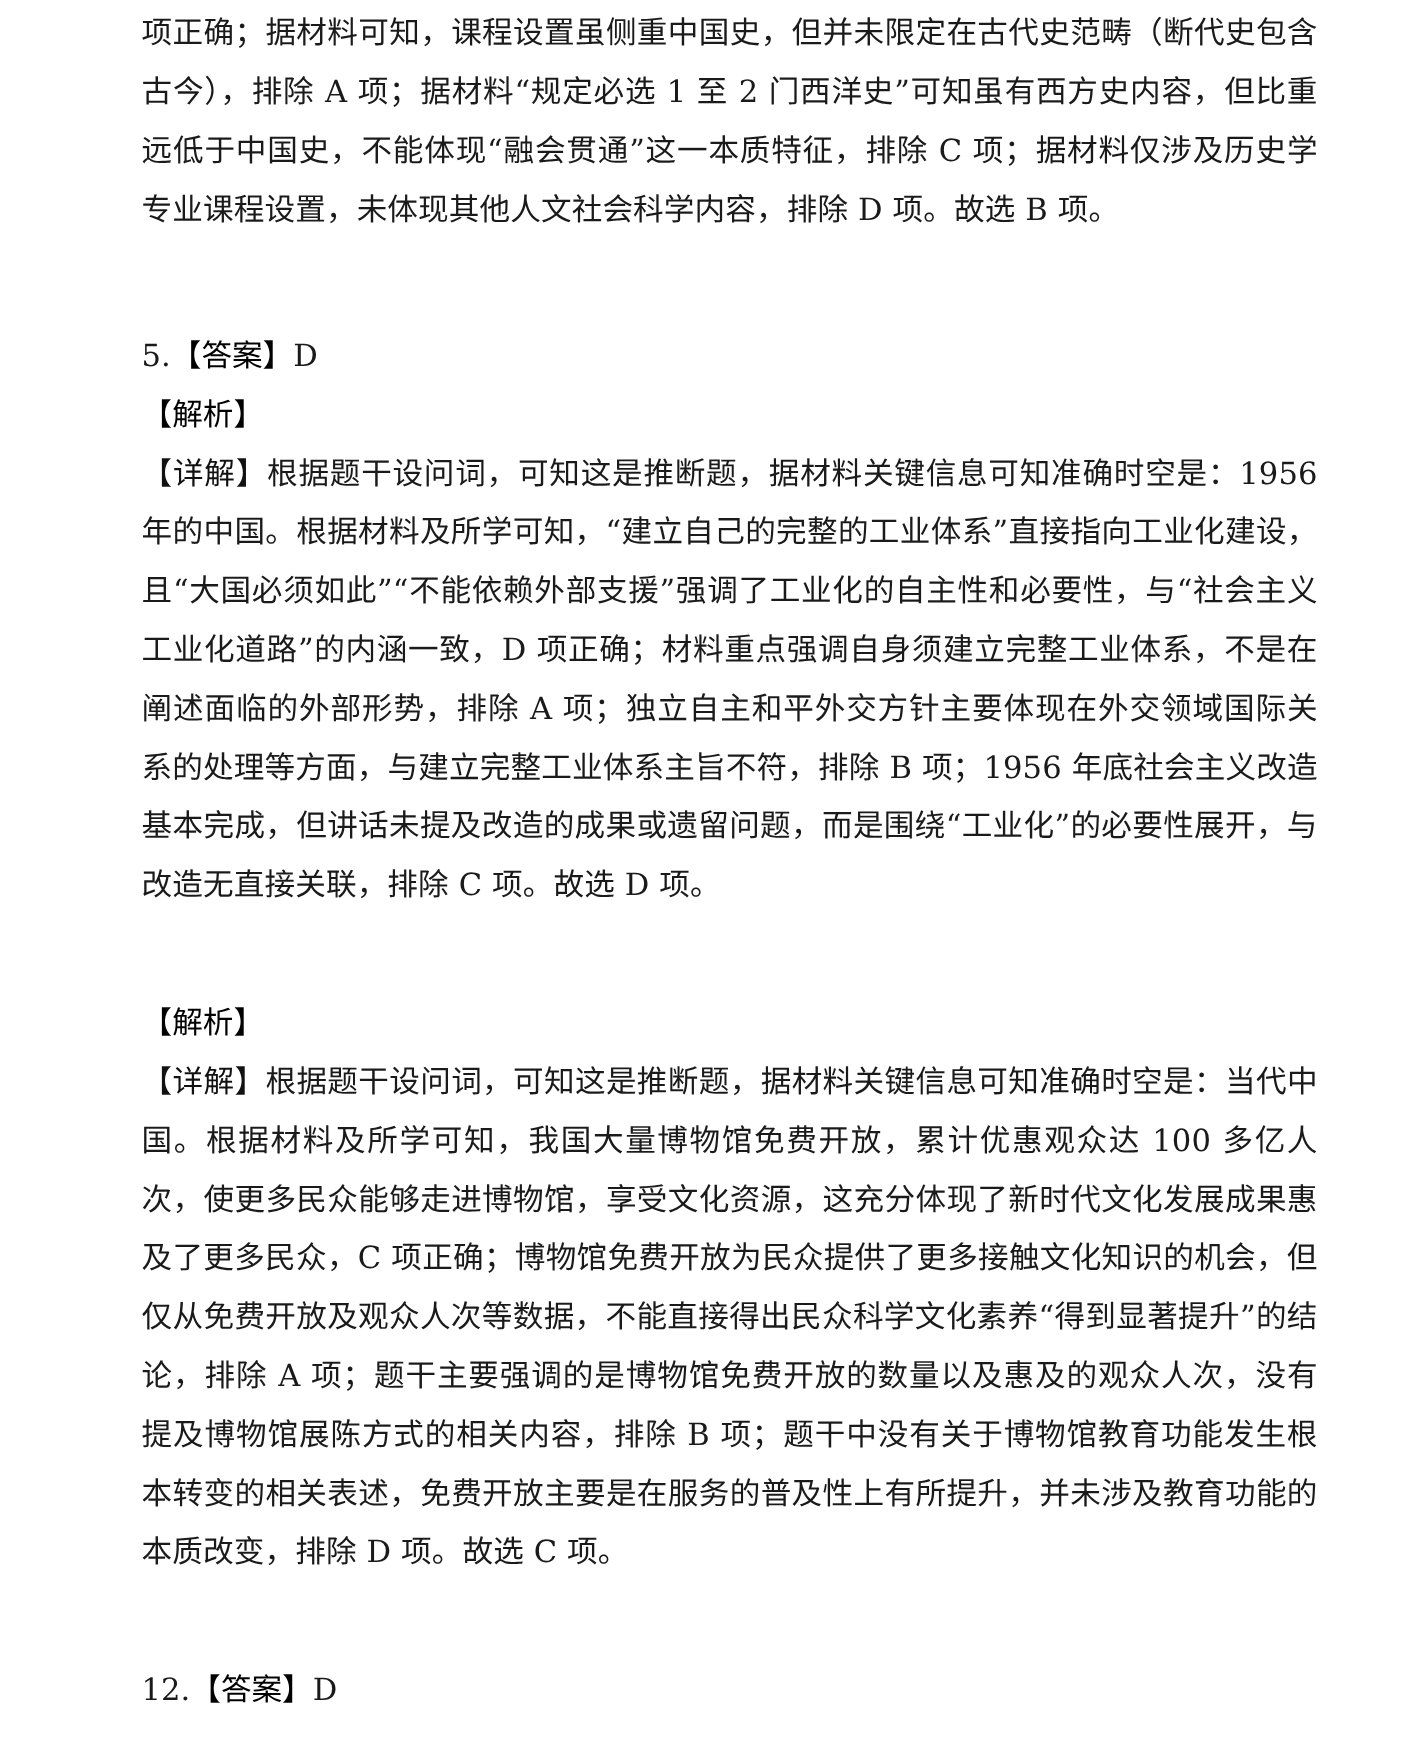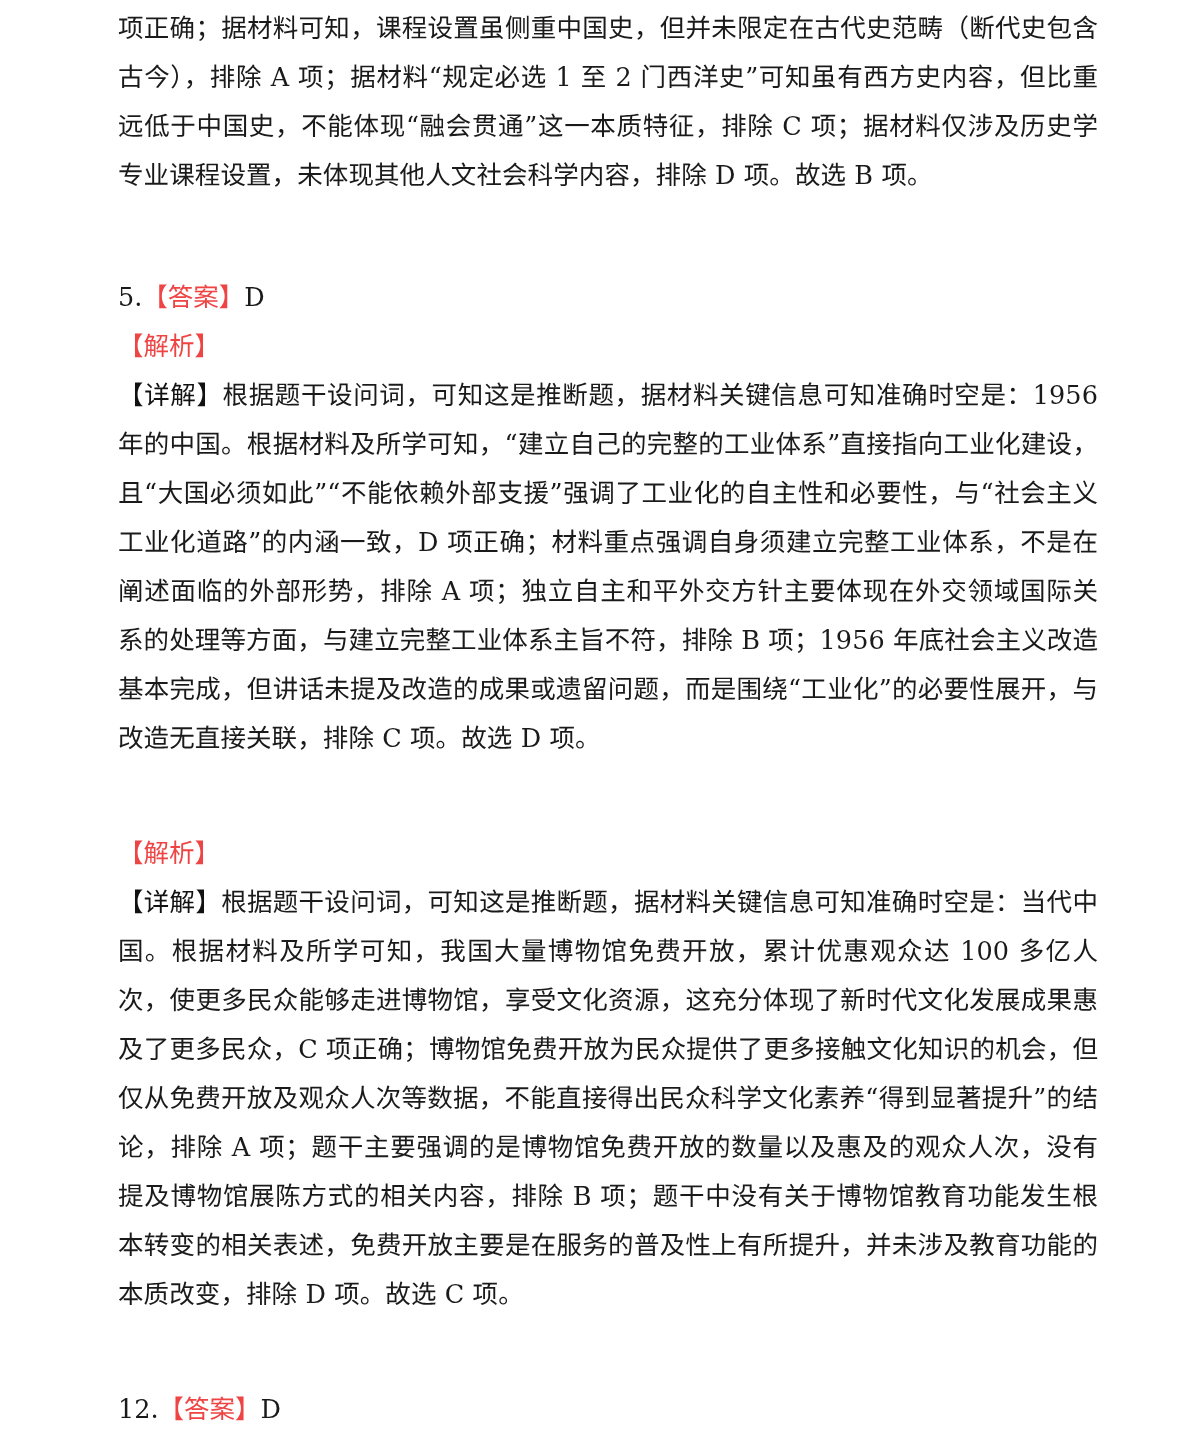--- a/index.html
+++ b/index.html
@@ -45,21 +45,21 @@
   .q-head {
     font-size: 25.5px;
     line-height: 49px;
     margin: 0;
     white-space: nowrap;
   }
   .q-num {
     color: #1a1a1a;
   }
   .marker {
-    color: #ef4444;
+    color: #000000;
     text-align: center;
   }
   .ans-letter {
     color: #1a1a1a;
   }
   .label-bold {
     font-weight: 400;
     color: #111111;
   }
   

